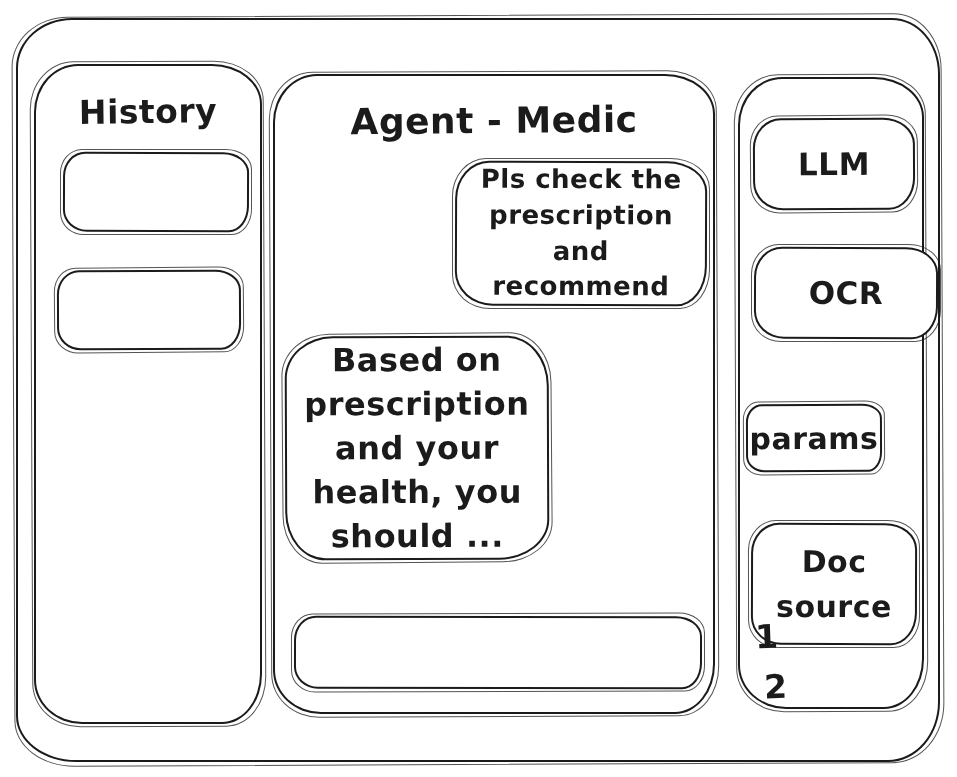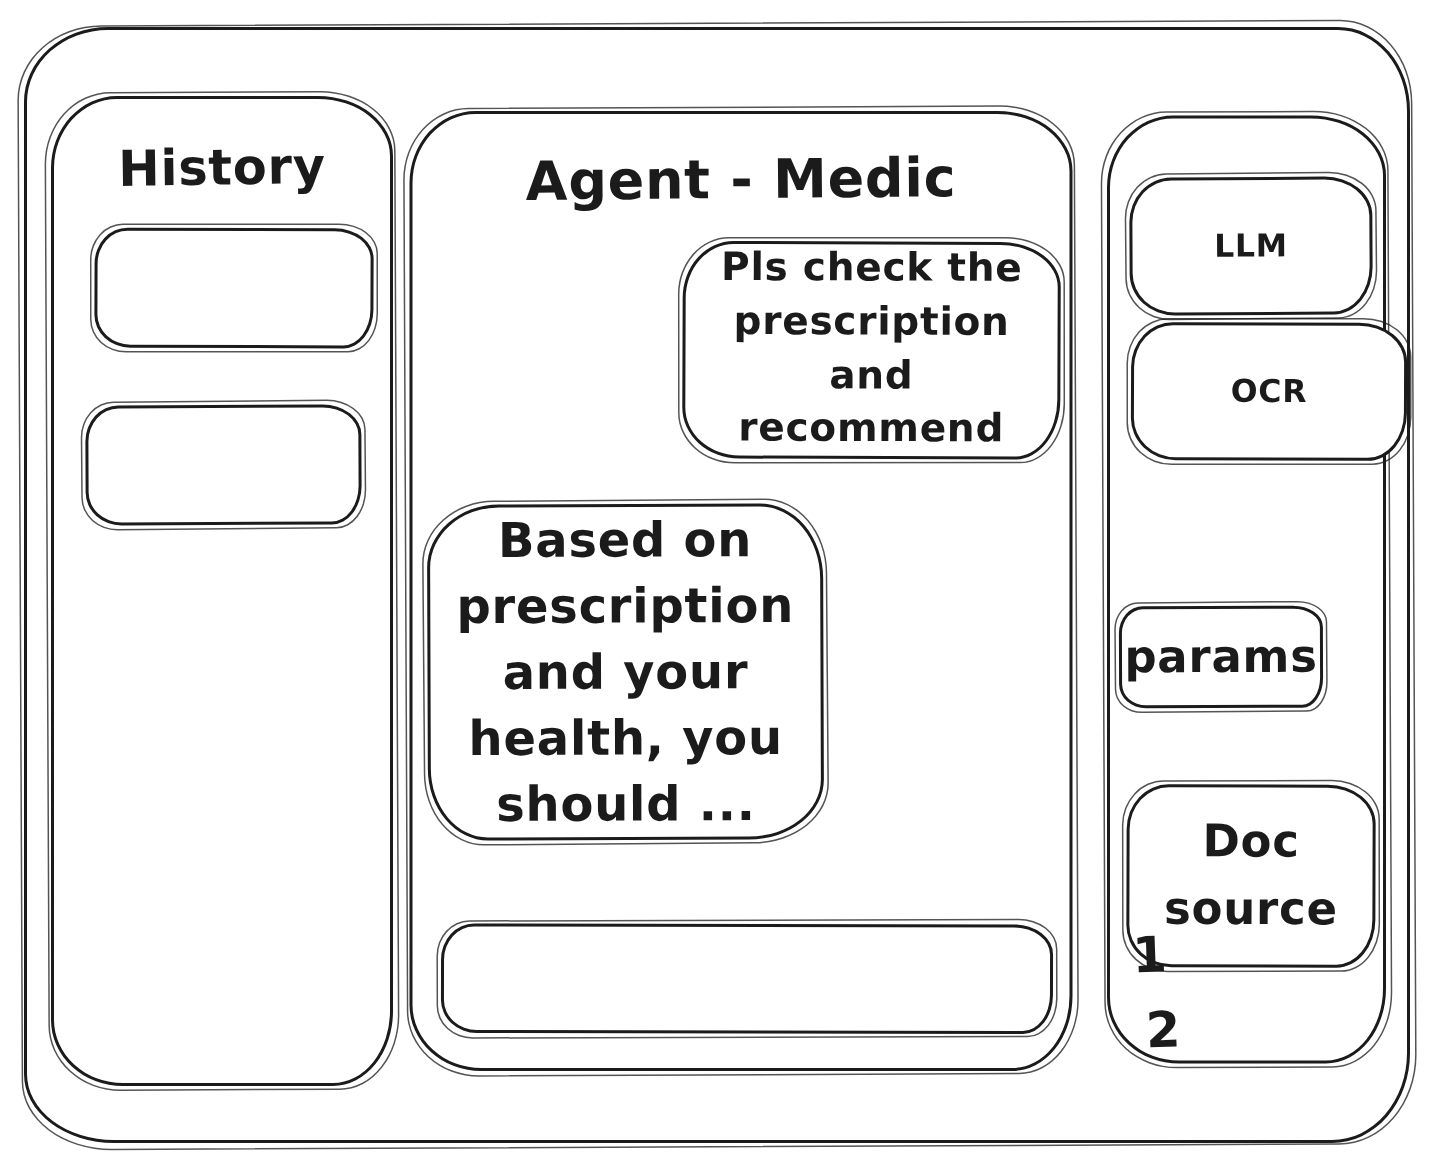--- a/index.html
+++ b/index.html
@@ -63,21 +63,21 @@
     line-height: 1.38;
     font-weight: 700;
     padding: 20px 10px;
   }
   .tool-btn {
     position: absolute;
     display: flex;
     align-items: center;
     justify-content: center;
     text-align: center;
-    font-size: 21px;
+    font-size: 31px;
     font-weight: 700;
     cursor: pointer;
   }
   .doc-num {
     position: absolute;
     font-size: 33px;
     font-weight: 700;
     transform: rotate(-2deg);
   }
   #chat-input {
@@ -127,21 +127,21 @@
 
     <div class="sketch slot" style="left:19px; top:540px; width:408px; height:73px; transform:rotate(0.1deg);">
       <input id="chat-input" type="text" placeholder="" style="">
     </div>
   </div>
 
   <div class="sketch panel" style="left:738px; top:77px; width:186px; height:632px;">
 
     <div class="sketch btn tool-btn hand" style="left:13px; top:39px; width:162px; height:92px; transform:rotate(-0.3deg);">LLM</div>
 
-    <div class="sketch btn tool-btn hand" style="left:14px; top:136px; width:184px; height:92px; transform:rotate(0.2deg);">OCR</div>
+    <div class="sketch btn tool-btn hand" style="left:14px; top:168px; width:184px; height:92px; transform:rotate(0.2deg);">OCR</div>
 
     <div class="sketch btn-small tool-btn hand" style="left:6px; top:325px; width:136px; height:68px; font-size:30px; transform:rotate(-0.2deg);">params</div>
 
     <div class="sketch btn tool-btn hand" style="left:11px; top:428px; width:166px; height:122px; font-size:30px; line-height:1.5; padding:0 24px; transform:rotate(0.15deg);margin-top:16px;">Doc source</div>
 
     <div class="doc-num hand" style="left:15px; top:538px;">1</div>
 
     <div class="doc-num hand" style="left:24px; top:588px;">2</div>
   </div>
 

